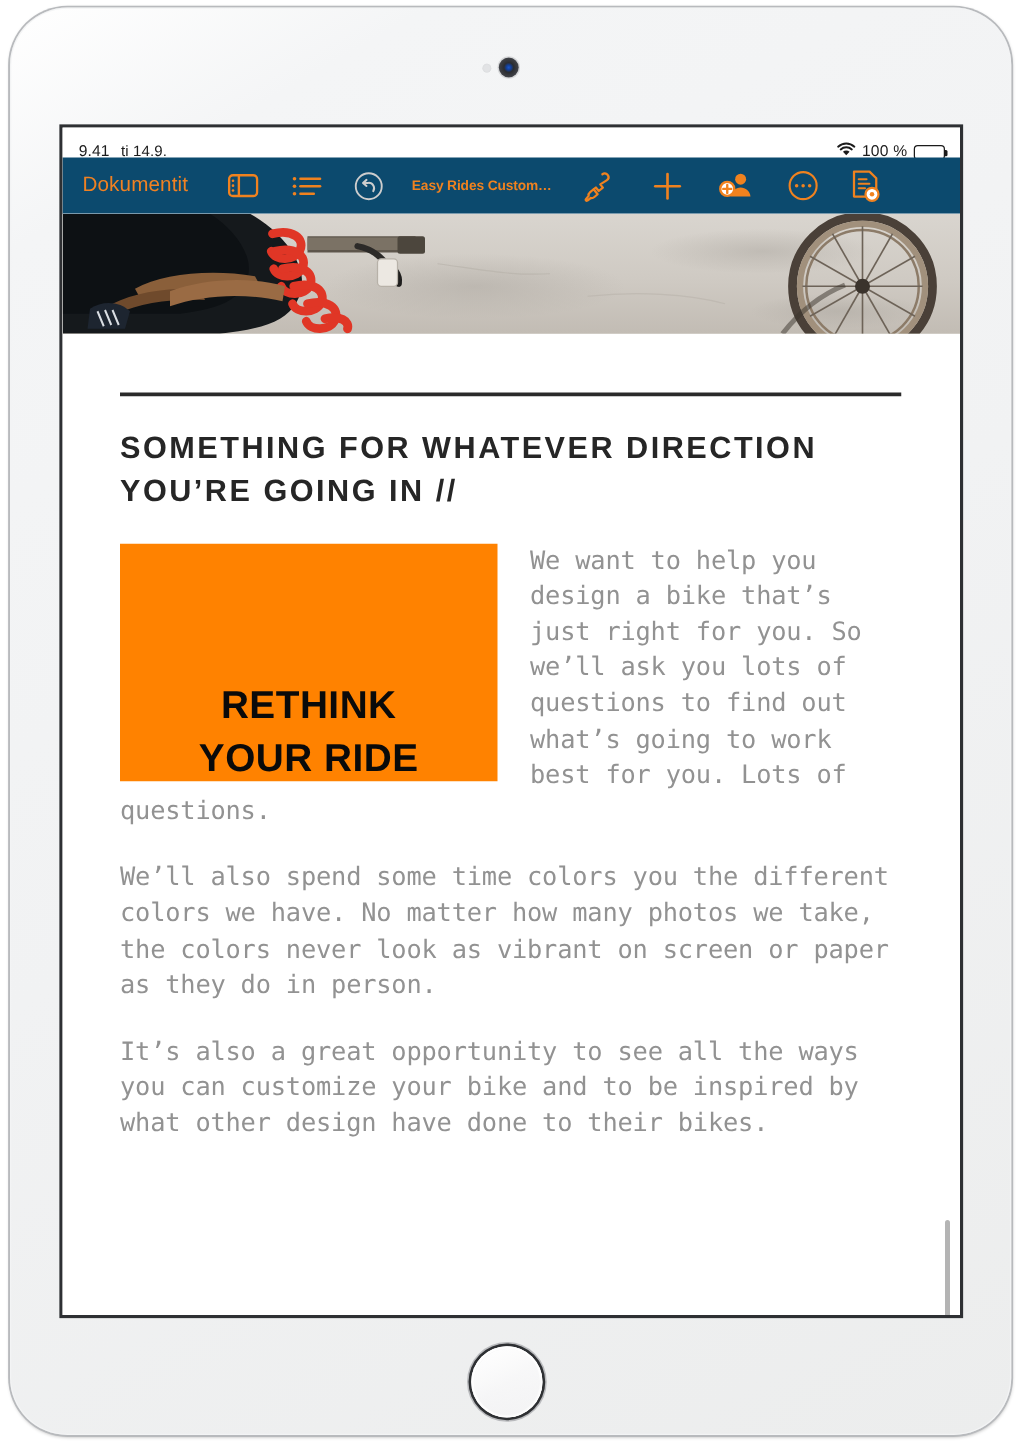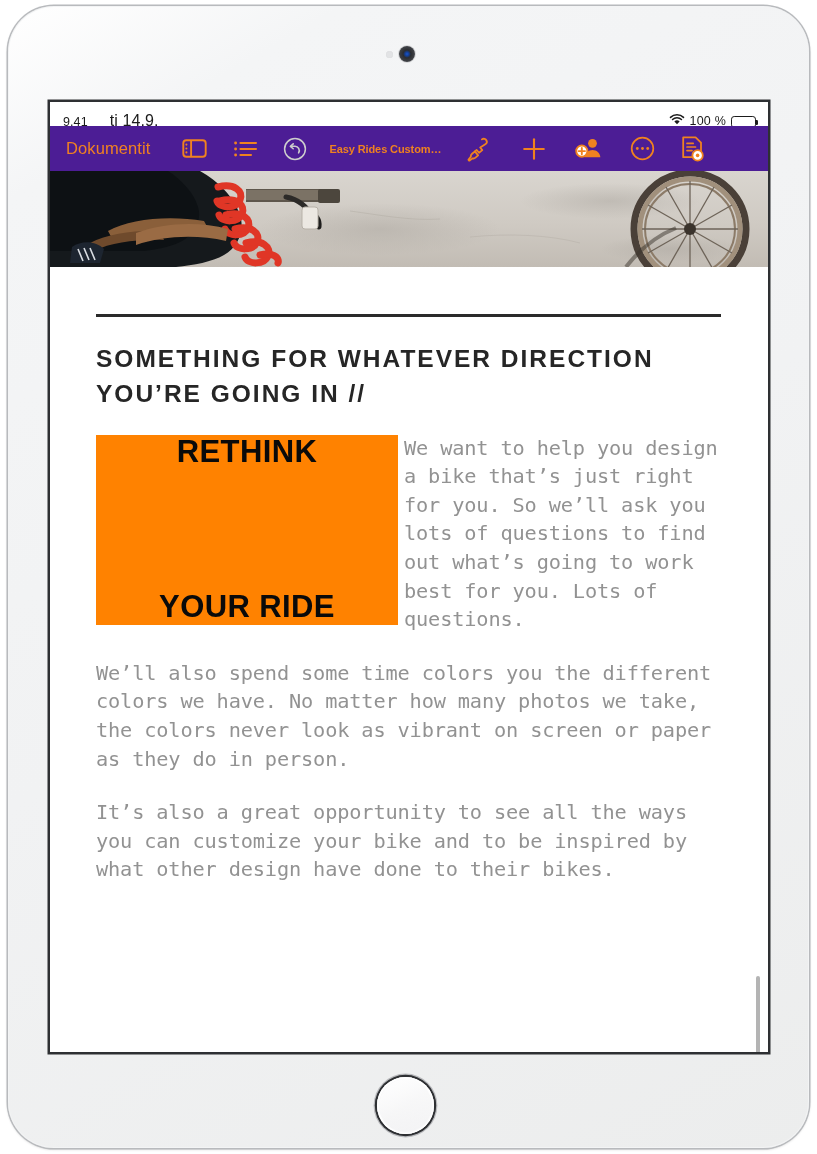--- a/index.html
+++ b/index.html
@@ -88,21 +88,21 @@
     display: flex;
     align-items: center;
     justify-content: space-between;
     padding: 13px 12px 0 13px;
     font-size: 12.5px;
     color: #1b1b1b;
     background: #ffffff;
   }
   .status-left { display: flex; align-items: baseline; gap: 9px; }
   .status-time { font-size: 12.5px; letter-spacing: 0.1px; }
-  .status-date { font-size: 16px; letter-spacing: 0.1px; margin-left: 13px; }
+  .status-date { font-size: 12px; letter-spacing: 0.1px; }
   .status-right { display: flex; align-items: flex-end; gap: 5px; }
   .wifi-icon { display: block; }
   .battery-pct { font-size: 12.5px; letter-spacing: 0.2px; }
   .battery-icon {
     position: relative;
     width: 25px; height: 12px;
     border: 1.3px solid #1b1b1b;
     border-radius: 3.2px;
     padding: 1.4px;
   }
@@ -116,21 +116,21 @@
   }
   .battery-fill { width: 100%; height: 100%; background: #1b1b1b; border-radius: 1.3px; }
 
   
   .toolbar {
     position: absolute;
     left: 0; top: 24px;
     width: 100%; height: 45px;
     display: flex;
     align-items: center;
-    background: #4c1d95;
+    background: #0c4a6e;
     padding: 0 10px 0 16px;
   }
   .tb-docs {
     font-size: 16.5px;
     color: #f08122;
     letter-spacing: 0.1px;
     white-space: nowrap;
     cursor: pointer;
   }
   .tb-icon {
@@ -207,25 +207,25 @@
   .para-1 { margin-top: 23px; }
   .para-2 { margin-top: 25px; }
   .para-3 { margin-top: 25px; }
 
   
   .callout {
     float: left;
     width: 302px;
     height: 190px;
     background: #ff8200;
-    margin: 1px 6px 6px 0;
+    margin: 1px 26px 6px 0;
     display: flex;
     flex-direction: column;
     align-items: center;
-    justify-content: space-between;
+    justify-content: flex-end;
     gap: 8px;
     shape-margin: 0;
   }
   .callout-line {
     font-family: "Liberation Sans", sans-serif;
     font-weight: bold;
     font-size: 31px;
     letter-spacing: 0.4px;
     color: #0a0a0a;
     line-height: 1.12;

